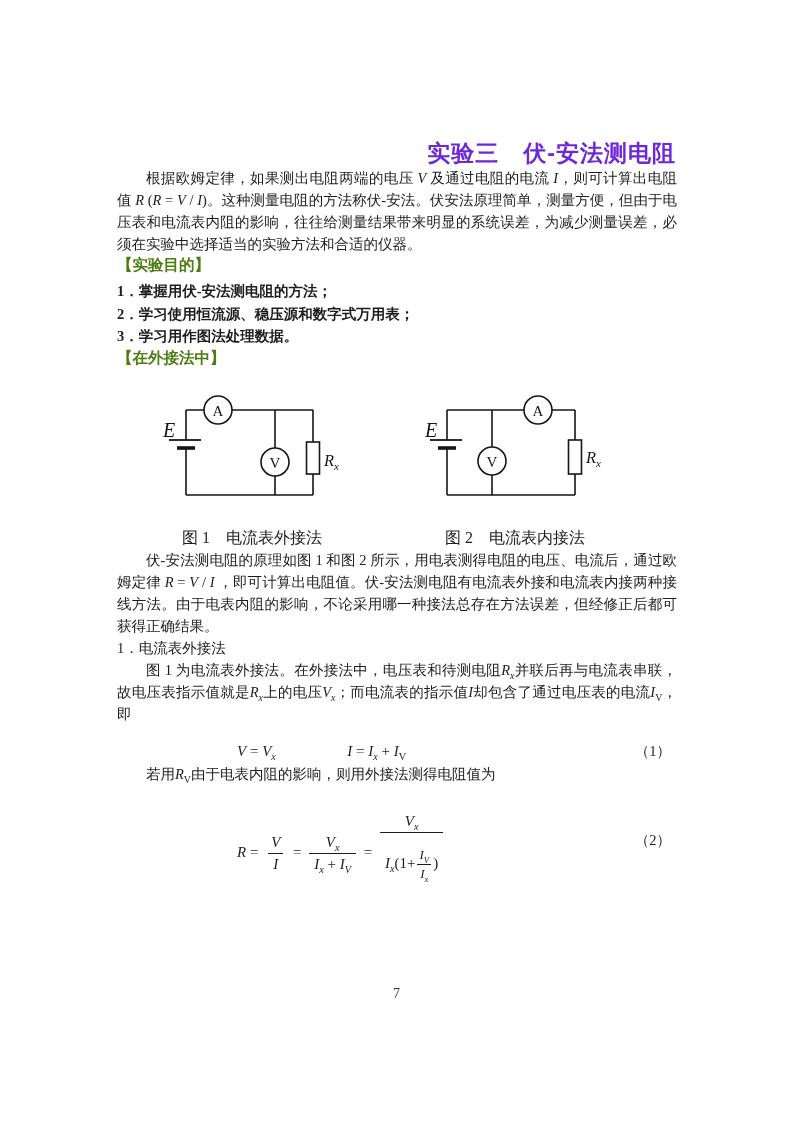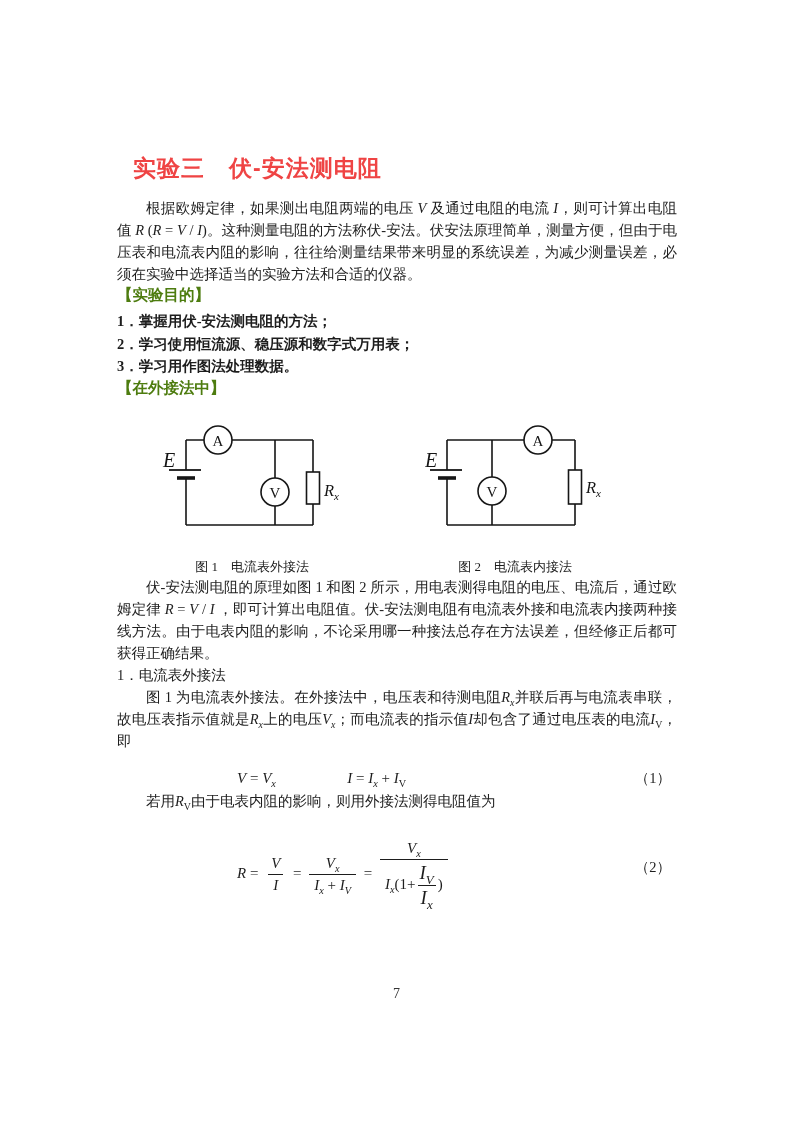--- a/index.html
+++ b/index.html
@@ -2,23 +2,23 @@
 <html><head>
 <meta charset="utf-8">
 <style>
   html,body{margin:0;padding:0;background:#ffffff;}
   .page{
     width:793px;height:1122px;background:#fff;position:relative;overflow:hidden;
     font-family:"Liberation Serif","DejaVu Serif",serif;color:#1d1d1d;
   }
   .content{padding:139px 116px 0 117px;}
   h1.title{
-    margin:16px;font-family:"Liberation Sans","DejaVu Sans",sans-serif;
-    font-size:23px;line-height:26px;font-weight:bold;text-align:left;
-    letter-spacing:1px;color:#ef4444;
+    margin:1px;font-family:"Liberation Sans","DejaVu Sans",sans-serif;
+    font-size:23px;line-height:26px;font-weight:bold;text-align:right;
+    letter-spacing:1px;color:#6d28d9;
   }
   p.body{
     margin:0;font-size:14.5px;line-height:22px;text-align:justify;color:#1d1d1d;
   }
   p.indent{text-indent:2em;}
   .it{font-style:italic;}
   sub{font-size:0.68em;line-height:0;}
   h2.sect{
     margin:0;font-family:"Liberation Sans","DejaVu Sans",sans-serif;
     font-size:15.5px;line-height:20px;font-weight:bold;color:#4d7c0f;
@@ -26,35 +26,35 @@
   .objective-list{margin-top:5px;font-weight:bold;}
   .objective-list div{font-size:14.5px;line-height:22.5px;}
   .figures{display:flex;margin-top:24px;}
   .fig1{margin-left:43px;}
   .fig2{margin-left:75px;}
   svg text{fill:#161616;}
   .meter{font-size:15px;text-anchor:middle;}
   .elabel{font-size:20px;font-style:italic;}
   .rx{font-size:16.5px;font-style:italic;}
   .rxsub{font-size:11px;font-style:italic;}
-  .captions{display:flex;margin-top:6px;font-size:13px;}
+  .captions{display:flex;margin-top:6px;font-size:16px;}
   .captions span{display:inline-block;width:190px;text-align:center;white-space:nowrap;}
   .cap1{margin-left:40px;}
   .cap2{margin-left:73px;}
   .subhead{font-size:14.5px;line-height:22px;}
   .eqrow{position:relative;font-size:15px;}
   .eq1{margin-top:14px;padding-left:120px;height:24px;line-height:24px;font-family:Liberation Serif, serif;}
   .eq1 .gap{display:inline-block;width:64px;}
   .eqnum{position:absolute;right:6px;top:0;font-size:14.5px;font-style:normal;}
   .eq2{margin-top:12px;padding-left:120px;min-height:86px;display:block;}
   .eq2-inner{display:inline-block;vertical-align:middle;margin-top:16px;}
   .frac{display:inline-flex;flex-direction:column;align-items:center;vertical-align:middle;margin:0 4px;}
   .frac .num{display:block;padding:0 5px 2px;text-align:center;}
   .frac .den{display:block;border-top:1.3px solid #1d1d1d;padding:2px 5px 0;text-align:center;white-space:nowrap;}
-  .frac.inner{font-size:19px;margin:0 1px;}
+  .frac.inner{font-size:13px;margin:12px 1px;}
   .frac.inner .num{padding:0 3px 1px;}
   .frac.inner .den{padding:1px 3px 0;}
   .eq2 .eqnum{top:34px;}
   .pageno{position:absolute;top:986px;left:0;width:100%;text-align:center;font-size:14px;color:#333;}
   .mt18{margin-top:18px;}
   .mt16{margin-top:16px;}
   .mt26{margin-top:26px;}
   .mt34{margin-top:34px;}
   .mt22{margin-top:22px;}
 </style>

